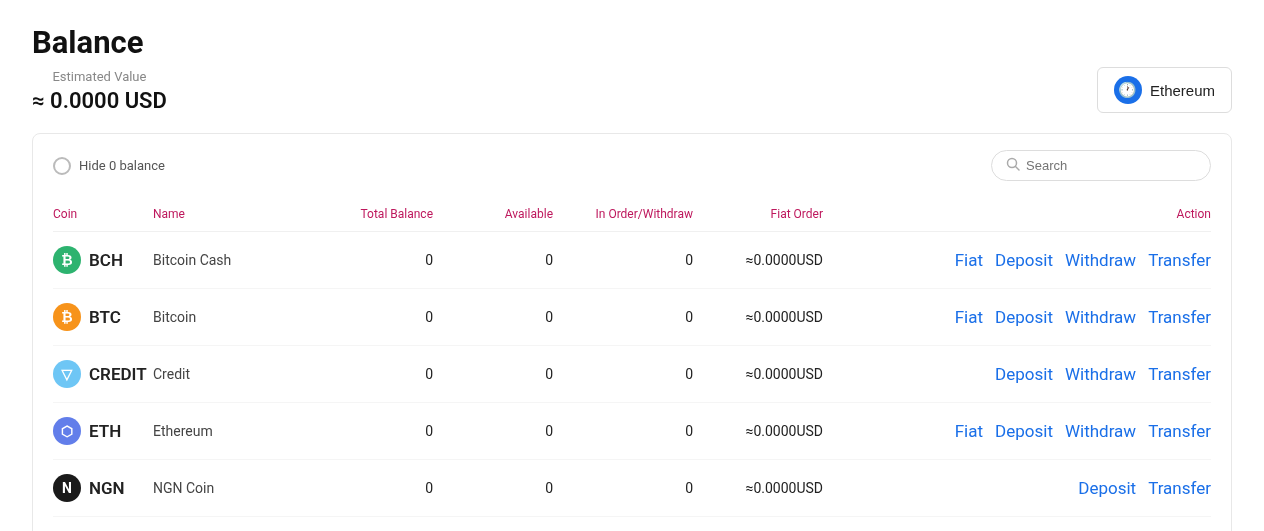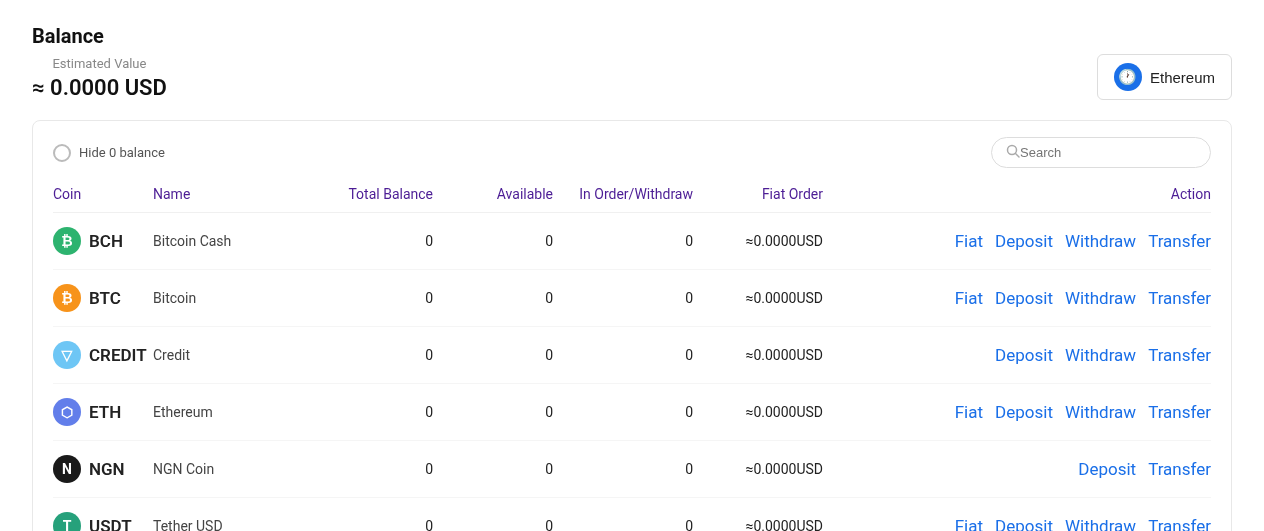--- a/index.html
+++ b/index.html
@@ -4,21 +4,21 @@
   <style>
     * { box-sizing: border-box; margin: 0; padding: 0; }
     body {
       font-family: -apple-system, BlinkMacSystemFont, 'Segoe UI', Roboto, sans-serif;
       background: #fff;
       color: #333;
       padding: 24px 32px;
       font-size: 14px;
     }
     .page-title {
-      font-size: 20px;
+      font-size: 31px;
       font-weight: 700;
       color: #111;
       margin-bottom: 8px;
     }
     .estimated-label {
       font-size: 13px;
       color: #888;
       margin-bottom: 4px;
       text-align: center;
     }
@@ -60,21 +60,21 @@
     }
     .table-container {
       border: 1px solid #e8e8e8;
       border-radius: 8px;
       padding: 16px 20px;
     }
     .toolbar {
       display: flex;
       align-items: center;
       justify-content: space-between;
-      margin-bottom: 12px;
+      margin-bottom: 20px;
     }
     .hide-balance {
       display: flex;
       align-items: center;
       gap: 8px;
       cursor: pointer;
       color: #555;
       font-size: 13px;
     }
     .hide-balance-icon {
@@ -83,20 +83,21 @@
       border: 2px solid #bbb;
       border-radius: 50%;
       display: inline-block;
     }
     .search-box {
       display: flex;
       align-items: center;
       border: 1px solid #ddd;
       border-radius: 20px;
       padding: 6px 14px;
+      gap: 6px;
       width: 220px;
     }
     .search-box input {
       border: none;
       outline: none;
       font-size: 13px;
       color: #555;
       width: 100%;
       background: transparent;
     }
@@ -104,22 +105,22 @@
       color: #aaa;
       font-size: 14px;
     }
     table {
       width: 100%;
       border-collapse: collapse;
     }
     thead tr th {
       text-align: left;
       font-weight: 400;
-      color: #4c1d95;
-      font-size: 14px;
+      color: #be185d;
+      font-size: 12px;
       padding: 6px 0 10px 0;
       border-bottom: 1px solid #f0f0f0;
     }
     thead tr th.right { text-align: right; }
     tbody tr td {
       padding: 14px 0;
       border-bottom: 1px solid #f5f5f5;
       font-size: 14px;
       vertical-align: middle;
     }

